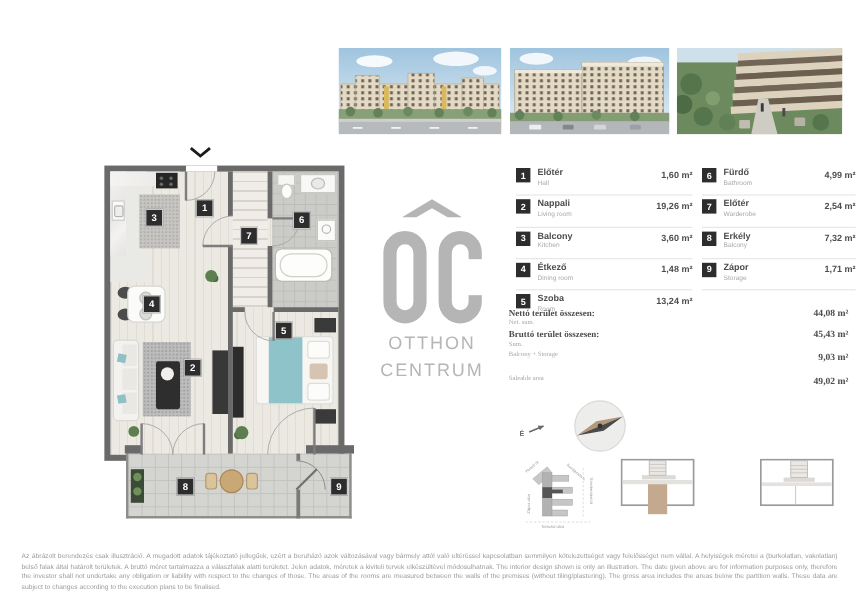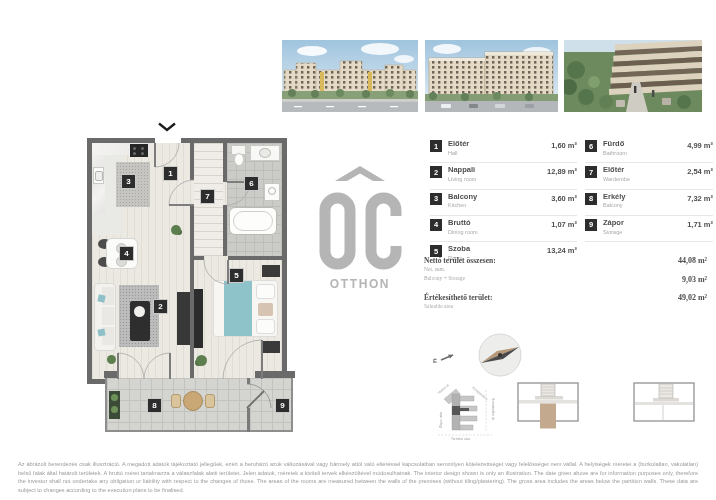--- a/index.html
+++ b/index.html
@@ -26,21 +26,21 @@
   .tname{line-height:1.15;}
   .hu{font-size:7.5px;font-weight:bold;color:#4d4d4d;}
   .en{font-size:5.5px;color:#a9a9a9;margin-top:1px;}
   .tval{flex:1;text-align:right;font-size:7.5px;font-weight:bold;color:#4d4d4d;margin-top:1px;}
   
   #totals{position:absolute;left:424px;top:256px;width:283px;font-family:Liberation Serif, serif;}
   .totrow{position:relative;height:18.2px;}
   .totval{position:absolute;right:0;top:0;font-size:8px;font-weight:bold;color:#4d4d4d;}
   
   #logo{position:absolute;left:306px;top:158px;width:108px;text-align:center;color:#b5b5b5;}
-  #logo .line{font-size:12px;font-weight:bold;letter-spacing:1.6px;line-height:1.45;}
+  #logo .line{font-size:15px;font-weight:normal;letter-spacing:1.6px;line-height:1.45;}
   
   #disclaimer{position:absolute;left:18px;top:454px;width:680px;font-size:5.6px;line-height:1.6;
               color:#9b9b9b;text-align:justify;}
   .site-label{font-size:3.4px;fill:#9a9a9a;}
   svg{display:block;}
 </style>
 </head>
 <body>
 
 <div id="page">
@@ -283,55 +283,56 @@
   </div>
 
   <div id="logo">
     <svg width="104" height="118" viewBox="0 0 104 118" style="margin:0 auto;">
       <polygon points="27,23 52,8 77,23 65,23 52,15.5 39,23" fill="#b5b5b5"></polygon>
       <rect x="17" y="40" width="25" height="66" rx="12.5" fill="none" stroke="#b5b5b5" stroke-width="11"></rect>
       <rect x="63" y="40" width="25" height="66" rx="12.5" fill="none" stroke="#b5b5b5" stroke-width="11"></rect>
       <rect x="72" y="58" width="32" height="30" fill="#ffffff"></rect>
     </svg>
     <div class="line">OTTHON</div>
+    <div class="line">CENTRUM</div>
   </div>
 
   <div id="roomtable">
     <div class="tcol" style="left:0;width:147px;">
       <div class="trow">
         <div class="tbadge">1</div>
         <div class="tname">
             <div class="hu">Előtér</div>
         <div class="en">Hall</div>
           </div>
         <div class="tval">1,60 m²</div>
       </div>
       <div class="trow">
         <div class="tbadge">2</div>
         <div class="tname">
             <div class="hu">Nappali</div>
         <div class="en">Living room</div>
           </div>
-        <div class="tval">12,89 m²</div>
+        <div class="tval">19,26 m²</div>
       </div>
       <div class="trow">
         <div class="tbadge">3</div>
         <div class="tname">
             <div class="hu">Balcony</div>
         <div class="en">Kitchen</div>
           </div>
         <div class="tval">3,60 m²</div>
       </div>
       <div class="trow">
         <div class="tbadge">4</div>
         <div class="tname">
-            <div class="hu">Bruttó</div>
+            <div class="hu">Étkező</div>
         <div class="en">Dining room</div>
           </div>
-        <div class="tval">1,07 m²</div>
+        <div class="tval">1,48 m²</div>
       </div>
       <div class="trow nolane">
         <div class="tbadge">5</div>
         <div class="tname">
             <div class="hu">Szoba</div>
         <div class="en">Room</div>
           </div>
         <div class="tval">13,24 m²</div>
       </div>
     </div>
@@ -371,25 +372,29 @@
     </div>
   </div>
 
   <div id="totals">
     <div class="totrow">
       <div class="hu">Nettó terület összesen:</div>
       <div class="en">Net. sum.</div>
       <div class="totval">44,08 m²</div>
     </div>
     <div class="totrow">
+      <div class="hu">Bruttó terület összesen:</div>
+      <div class="en">Sum.</div>
+      <div class="totval">45,43 m²</div>
+    </div>
+    <div class="totrow">
       <div class="en">Balcony + Storage</div>
       <div class="totval">9,03 m²</div>
     </div>
     <div class="totrow">
-      <div class="hu">Értékesíthető terület:</div>
       <div class="en">Saleable area</div>
       <div class="totval">49,02 m²</div>
     </div>
   </div>
 
   <svg class="abs" style="left:430px;top:330px;" width="96" height="52" viewBox="0 0 96 52">
     <circle cx="70" cy="25" r="21" fill="#ededec" stroke="#d8d8d6" stroke-width="1"></circle>
     <polygon points="89,17 51,33 67,21" fill="#b49877"></polygon>
     <polygon points="89,17 51,33 73,29" fill="#4a4a4a"></polygon>
     <circle cx="70" cy="25" r="2" fill="#333"></circle>

